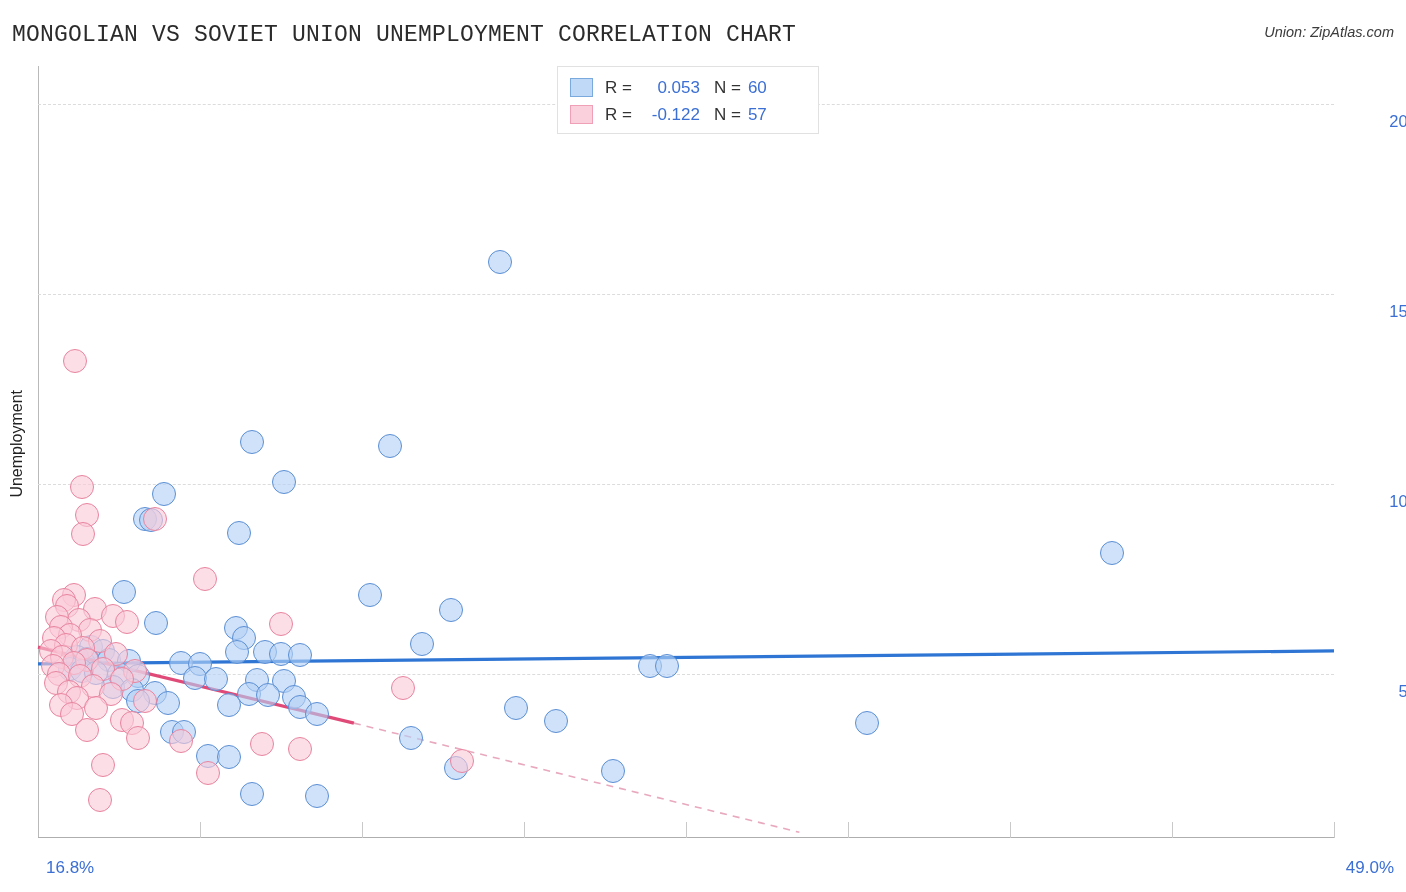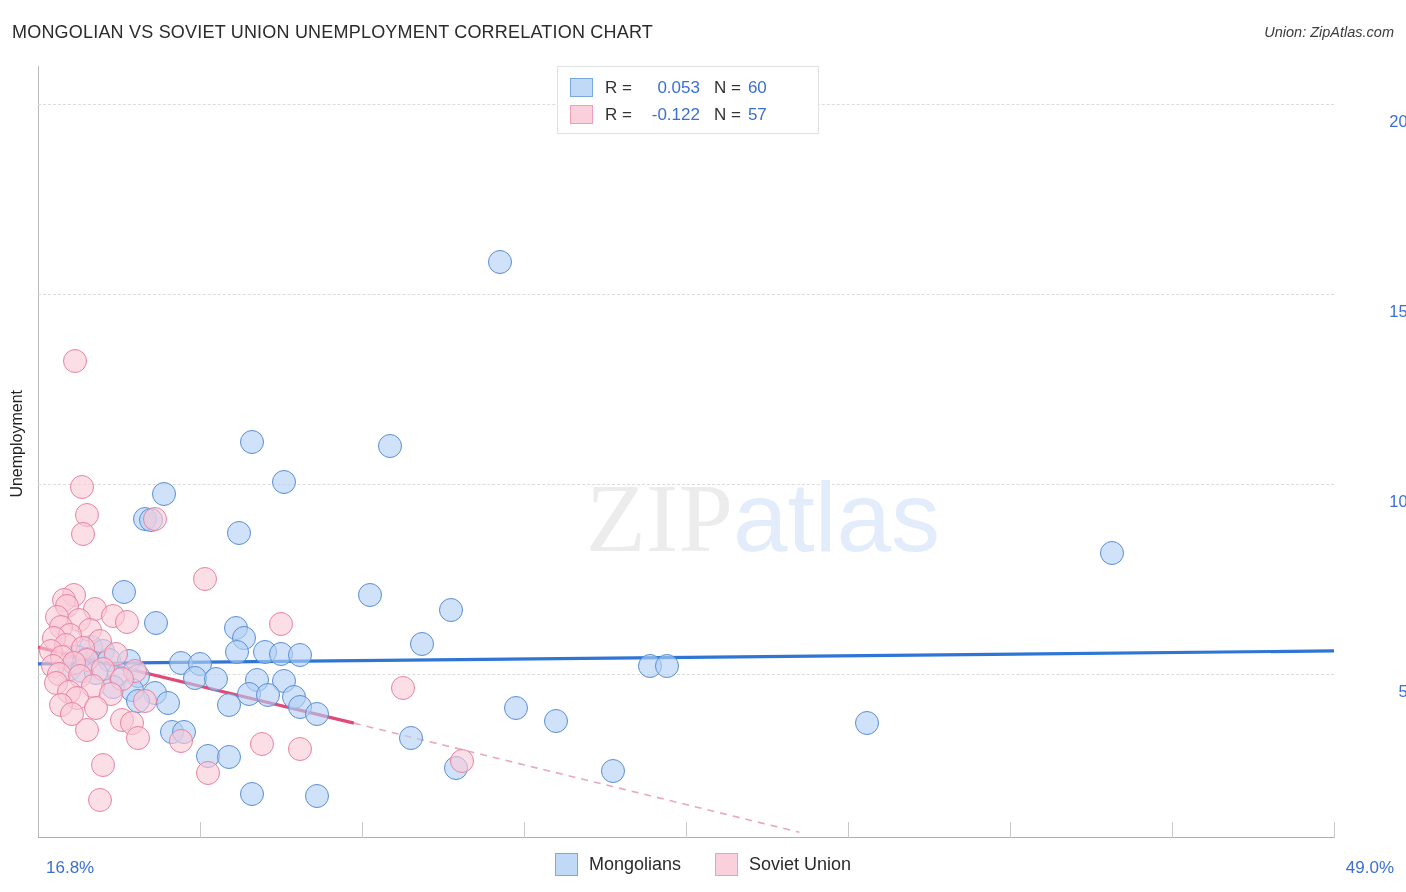--- a/index.html
+++ b/index.html
@@ -8,22 +8,23 @@
     background:#ffffff;
     font-family:"Liberation Sans", sans-serif;
     overflow:hidden;
     position:relative;
   }
   #root{position:relative;width:1406px;height:892px;}
 
   
   .title{
     position:absolute;left:12px;top:22px;
-    font-size:18px;letter-spacing:.2px;color:#2b2b2b;
+    font-size:23px;letter-spacing:.2px;color:#2b2b2b;
     white-space:nowrap;
+    font-family:Liberation Mono, monospace;
   }
   .source{
     position:absolute;right:12px;top:24px;
     font-size:14.5px;font-style:italic;color:#3c3c3c;
     white-space:nowrap;
   }
 
   
   .plot{
     position:absolute;
@@ -142,23 +143,20 @@
         <div class="tick" style="left: 162px;"></div>
         <div class="tick" style="left: 324px;"></div>
         <div class="tick" style="left: 486px;"></div>
         <div class="tick" style="left: 648px;"></div>
         <div class="tick" style="left: 810px;"></div>
         <div class="tick" style="left: 972px;"></div>
         <div class="tick" style="left: 1134px;"></div>
         <div class="tick" style="left: 1296px;"></div>
       </div>
 
-    <div class="wm">
-      <span class="zip">ZIP</span><span class="atlas">atlas</span>
-    </div>
 
     <svg class="trend" id="trend-layer">
         <line x1="0" y1="597.8246305418719" x2="1296" y2="584.8945812807882" stroke="#2f76d4" stroke-width="3.2"></line>
         <line x1="315.9" y1="657.1507389162562" x2="761.4" y2="766.2955665024631" stroke="#e8a8bd" stroke-width="1.6" stroke-dasharray="7 6"></line>
         <line x1="0" y1="581.0916256157636" x2="315.9" y2="657.1507389162562" stroke="#e04a78" stroke-width="3.2"></line>
       </svg>
     <div id="pt-layer">
         <div class="pt blue" style="width: 24px; height: 24px; left: 449.7px; top: 183.852px;"></div>
         <div class="pt blue" style="width: 24px; height: 24px; left: 201.84px; top: 364.493px;"></div>
         <div class="pt blue" style="width: 24px; height: 24px; left: 339.54px; top: 367.535px;"></div>
@@ -297,23 +295,13 @@
     </div>
     <div class="statrow">
       <span class="swatch pink"></span>
       <span class="sr-lbl">R =</span>
       <span class="sr-val">-0.122</span>
       <span class="sr-n">N =</span>
       <span class="sr-nv">57</span>
     </div>
   </div>
 
-  <div class="legend">
-    <div class="lg-item">
-      <span class="lg-sw blue"></span>
-      <span class="lg-tx">Mongolians</span>
-    </div>
-    <div class="lg-item">
-      <span class="lg-sw pink"></span>
-      <span class="lg-tx">Soviet Union</span>
-    </div>
-  </div>
 </div>
 
 </body></html>

